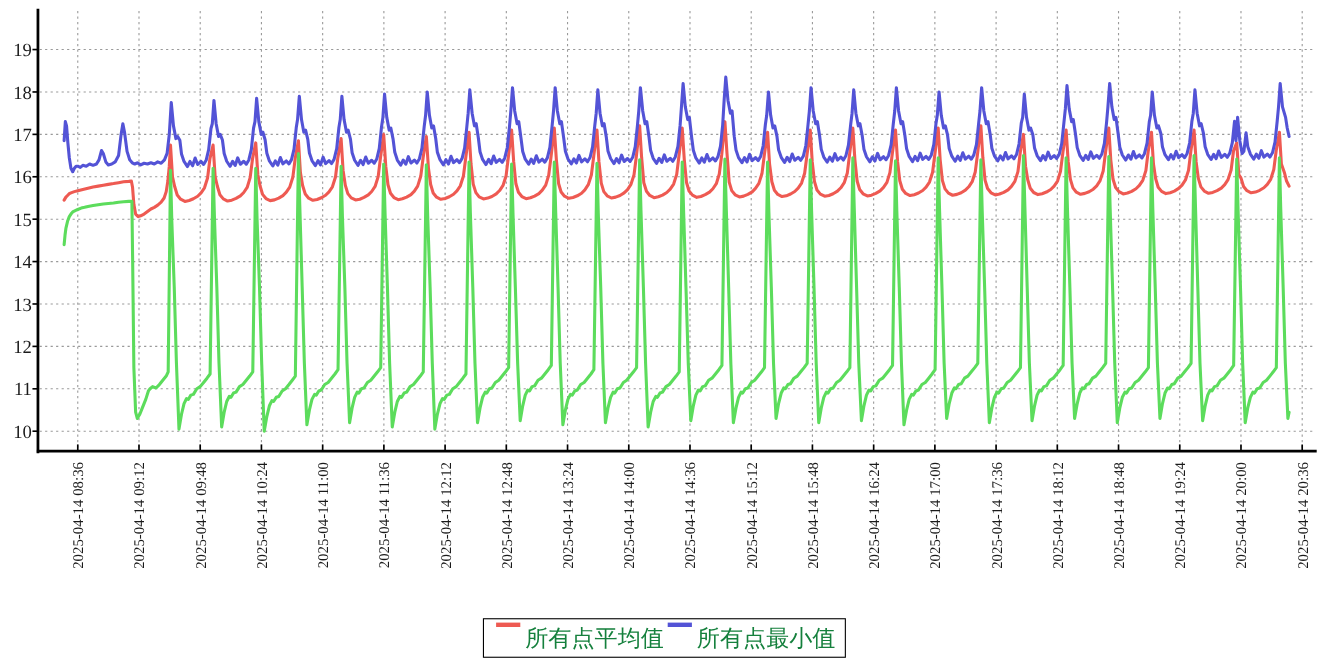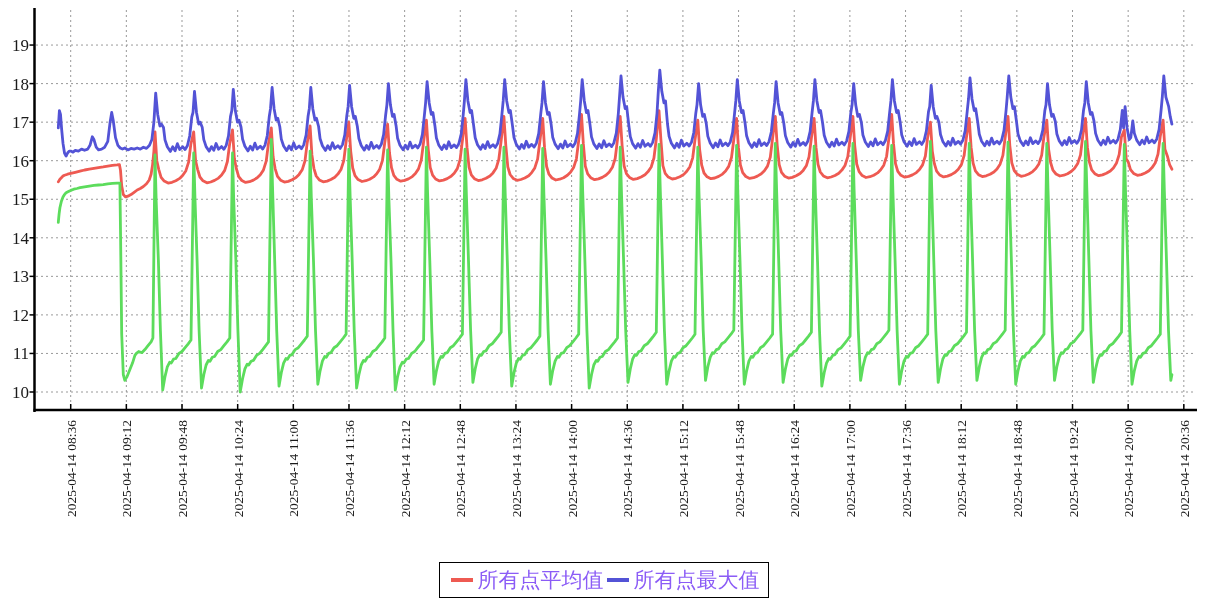--- a/index.html
+++ b/index.html
@@ -2,21 +2,21 @@
 <html><head>
 <meta charset="utf-8">
 <style>
   html,body{margin:0;padding:0;background:#ffffff;}
   #stage{position:relative;width:1207px;height:600px;background:#ffffff;overflow:hidden;
          font-family:"Liberation Serif", serif;}
   #chart-svg{position:absolute;left:0;top:0;}
   .legend{position:absolute;top:562px;left:50%;transform:translateX(-50%);
           border:1px solid #000;background:#fff;display:flex;align-items:center;
           padding:3px 8px;white-space:nowrap;}
-  .legend-item{display:flex;align-items:center;font-size:21px;color:#8b5cf6;
+  .legend-item{display:flex;font-size:21px;color:#15803d;
                font-family:"Liberation Serif", serif;}
   .legend-swatch{display:inline-block;width:22px;height:4px;margin:0 5px 0 3px;}
 </style>
 </head>
 <body>
 
 <div id="stage">
   <svg id="chart-svg" width="1207" height="600" viewBox="0 0 1207 600">
       <rect x="0" y="0" width="1207" height="600" fill="#ffffff"></rect>
       <line x1="36" y1="392" x2="1196" y2="392" stroke="#999999" stroke-width="1" stroke-dasharray="2 3"></line>
@@ -118,16 +118,16 @@
       <polyline points="58.3,127.9 59.4,110.6 60.5,114.4 61.7,129.9 63.0,143.4 64.5,153.0 66.1,156.1 67.6,153.0 69.2,151.1 70.7,151.1 73.0,152.2 75.3,150.3 78.4,151.1 81.5,149.1 84.6,150.3 87.7,149.1 90.0,145.3 92.3,136.8 93.9,139.5 96.2,147.2 98.5,149.9 101.6,149.1 104.7,147.2 107.8,141.4 110.1,122.2 111.7,112.5 113.2,120.2 115.5,137.6 117.9,145.3 120.2,148.0 122.5,149.1 124.8,148.0 127.9,149.9 131.0,148.4 134.1,149.1 137.2,148.0 140.3,149.1 143.4,147.2 146.5,148.4 149.5,145.3 151.9,139.5 153.9,122.2 155.7,93.2 157.7,114.4 159.9,126.0 161.5,124.1 163.5,127.5 165.0,139.9 167.3,146.8 170.4,151.4 172.7,146.8 175.1,150.7 177.4,143.7 179.7,149.5 182.8,146.8 185.1,149.5 187.4,145.7 189.7,136.0 191.8,116.8 193.0,112.5 194.5,91.3 196.5,112.5 198.7,124.1 200.2,122.2 202.2,127.3 203.8,139.6 206.1,146.6 209.2,151.2 211.5,146.6 213.8,150.4 216.1,143.5 218.5,149.3 221.6,146.6 223.9,149.3 226.2,145.4 228.5,135.8 230.5,116.5 231.8,110.6 233.3,89.4 235.3,110.6 237.5,122.2 239.0,120.2 241.0,127.0 242.6,139.3 244.9,146.3 248.0,150.9 250.3,146.3 252.6,150.1 254.9,143.2 257.2,149.0 260.3,146.3 262.7,149.0 265.0,145.1 267.3,135.5 269.3,116.2 270.5,108.7 272.1,87.5 274.1,108.7 276.2,120.2 277.8,118.3 279.8,126.7 281.3,139.1 283.6,146.0 286.7,150.6 289.1,146.0 291.4,149.9 293.7,142.9 296.0,148.7 299.1,146.0 301.4,148.7 303.7,144.9 306.1,135.2 308.1,115.9 309.3,108.7 310.8,87.5 312.8,108.7 315.0,120.2 316.5,118.3 318.6,126.5 320.1,138.8 322.4,145.7 325.5,150.4 327.8,145.7 330.1,149.6 332.5,142.7 334.8,148.4 337.9,145.7 340.2,148.4 342.5,144.6 344.8,134.9 346.8,115.7 348.1,106.7 349.6,85.5 351.6,106.7 353.8,118.3 355.3,116.4 357.3,126.2 358.9,138.5 361.2,145.5 364.3,150.1 366.6,145.5 368.9,149.3 371.2,142.4 373.6,148.2 376.7,145.5 379.0,148.2 381.3,144.3 383.6,134.7 385.6,115.4 386.9,104.8 388.4,83.6 390.4,104.8 392.5,116.4 394.1,114.4 396.1,125.9 397.6,138.3 400.0,145.2 403.1,149.8 405.4,145.2 407.7,149.1 410.0,142.1 412.3,147.9 415.4,145.2 417.7,147.9 420.1,144.0 422.4,134.4 424.4,115.1 425.6,102.9 427.1,81.7 429.2,102.9 431.3,114.4 432.9,112.5 434.9,125.7 436.4,138.0 438.7,144.9 441.8,149.6 444.2,144.9 446.5,148.8 448.8,141.8 451.1,147.6 454.2,144.9 456.5,147.6 458.8,143.8 461.2,134.1 463.2,114.9 464.4,100.9 465.9,79.7 467.9,100.9 470.1,112.5 471.6,110.6 473.6,125.4 475.2,137.7 477.5,144.7 480.6,149.3 482.9,144.7 485.2,148.5 487.6,141.6 489.9,147.4 493.0,144.7 495.3,147.4 497.6,143.5 499.9,133.9 501.9,114.6 503.2,100.9 504.7,79.7 506.7,100.9 508.9,112.5 510.4,110.6 512.4,125.1 514.0,137.5 516.3,144.4 519.4,149.0 521.7,144.4 524.0,148.2 526.3,141.3 528.7,147.1 531.7,144.4 534.1,147.1 536.4,143.2 538.7,133.6 540.7,114.3 542.0,102.9 543.5,81.7 545.5,102.9 547.6,114.4 549.2,112.5 551.2,124.8 552.7,137.2 555.1,144.1 558.2,148.7 560.5,144.1 562.8,148.0 565.1,141.0 567.4,146.8 570.5,144.1 572.8,146.8 575.2,143.0 577.5,133.3 579.5,114.1 580.7,100.9 582.2,79.7 584.3,100.9 586.4,112.5 588.0,110.6 590.0,124.6 591.5,136.9 593.8,143.9 596.9,148.5 599.2,143.9 601.6,147.7 603.9,140.8 606.2,146.6 609.3,143.9 611.6,146.6 613.9,142.7 616.3,133.1 618.3,113.8 619.5,97.1 621.0,75.9 623.0,97.1 625.2,108.7 626.7,106.7 628.7,124.3 630.3,136.6 632.6,143.6 635.7,148.2 638.0,143.6 640.3,147.4 642.7,140.5 645.0,146.3 648.1,143.6 650.4,146.3 652.7,142.4 655.0,132.8 657.0,113.5 658.3,91.3 659.8,70.1 661.8,91.3 664.0,102.9 665.5,100.9 667.5,124.0 669.1,136.4 671.4,143.3 674.5,147.9 676.8,143.3 679.1,147.2 681.4,140.2 683.8,146.0 686.8,143.3 689.2,146.0 691.5,142.2 693.8,132.5 695.8,113.2 697.0,104.8 698.6,83.6 700.6,104.8 702.7,116.4 704.3,114.4 706.3,123.8 707.8,136.1 710.2,143.0 713.2,147.7 715.6,143.0 717.9,146.9 720.2,140.0 722.5,145.7 725.6,143.0 727.9,145.7 730.3,141.9 732.6,132.3 734.6,113.0 735.8,100.9 737.3,79.7 739.3,100.9 741.5,112.5 743.1,110.6 745.1,123.5 746.6,135.8 748.9,142.8 752.0,147.4 754.3,142.8 756.7,146.6 759.0,139.7 761.3,145.5 764.4,142.8 766.7,145.5 769.0,141.6 771.3,132.0 773.4,112.7 774.6,102.9 776.1,81.7 778.1,102.9 780.3,114.4 781.8,112.5 783.8,123.2 785.4,135.6 787.7,142.5 790.8,147.1 793.1,142.5 795.4,146.4 797.8,139.4 800.1,145.2 803.2,142.5 805.5,145.2 807.8,141.3 810.1,131.7 812.1,112.4 813.4,100.9 814.9,79.7 816.9,100.9 819.1,112.5 820.6,110.6 822.6,123.0 824.2,135.3 826.5,142.2 829.6,146.9 831.9,142.2 834.2,146.1 836.5,139.2 838.8,144.9 841.9,142.2 844.3,144.9 846.6,141.1 848.9,131.4 850.9,112.2 852.1,104.8 853.7,83.6 855.7,104.8 857.8,116.4 859.4,114.4 861.4,122.7 862.9,135.0 865.3,142.0 868.3,146.6 870.7,142.0 873.0,145.8 875.3,138.9 877.6,144.7 880.7,142.0 883.0,144.7 885.3,140.8 887.7,131.2 889.7,111.9 890.9,100.9 892.4,79.7 894.4,100.9 896.6,112.5 898.2,110.6 900.2,122.4 901.7,134.8 904.0,141.7 907.1,146.3 909.4,141.7 911.8,145.5 914.1,138.6 916.4,144.4 919.5,141.7 921.8,144.4 924.1,140.5 926.4,130.9 928.5,111.6 929.7,106.7 931.2,85.5 933.2,106.7 935.4,118.3 936.9,116.4 938.9,122.2 940.5,134.5 942.8,141.4 945.9,146.1 948.2,141.4 950.5,145.3 952.8,138.3 955.2,144.1 958.3,141.4 960.6,144.1 962.9,140.3 965.2,130.6 967.2,111.4 968.5,99.0 970.0,77.8 972.0,99.0 974.2,110.6 975.7,108.7 977.7,121.9 979.3,134.2 981.6,141.2 984.7,145.8 987.0,141.2 989.3,145.0 991.6,138.1 993.9,143.9 997.0,141.2 999.4,143.9 1001.7,140.0 1004.0,130.4 1006.0,111.1 1007.2,97.1 1008.8,75.9 1010.8,97.1 1012.9,108.7 1014.5,106.7 1016.5,121.6 1018.0,133.9 1020.3,140.9 1023.4,145.5 1025.8,140.9 1028.1,144.7 1030.4,137.8 1032.7,143.6 1035.8,140.9 1038.1,143.6 1040.4,139.7 1042.8,130.1 1044.8,110.8 1046.0,104.8 1047.5,83.6 1049.5,104.8 1051.7,116.4 1053.2,114.4 1055.3,121.3 1056.8,133.7 1059.1,140.6 1062.2,145.2 1064.5,140.6 1066.8,144.5 1069.2,137.5 1071.5,143.3 1074.6,140.6 1076.9,143.3 1079.2,139.5 1081.5,129.8 1083.5,110.5 1084.8,102.9 1086.3,81.7 1088.3,102.9 1090.5,114.4 1092.0,112.5 1094.0,121.1 1095.6,133.4 1097.9,140.3 1101.0,145.0 1103.3,140.3 1105.6,144.2 1107.9,137.3 1110.3,143.0 1113.4,140.3 1115.7,143.0 1118.0,139.2 1120.3,129.6 1122.3,110.3 1123.6,127.9 1125.1,106.7 1127.1,127.9 1129.2,139.5 1130.8,137.6 1132.8,120.8 1134.3,133.1 1136.7,140.1 1139.8,144.7 1142.1,140.1 1144.4,143.9 1146.7,137.0 1149.0,142.8 1152.1,140.1 1154.4,142.8 1156.8,138.9 1159.1,129.3 1161.1,110.0 1162.3,97.1 1163.8,75.9 1165.9,97.1 1168.7,106.7 1170.2,116.4 1171.9,124.1" fill="none" stroke="#5353d6" stroke-width="2.8" stroke-linejoin="round" stroke-linecap="round"></polyline>
       <polyline points="58.3,222.4 59.1,213.9 59.9,207.7 61.4,201.2 63.0,196.9 64.5,194.6 66.1,192.7 68.4,191.5 70.7,190.4 73.8,189.2 76.9,188.5 80.0,187.7 84.6,186.9 89.3,186.1 93.9,185.4 98.5,185.0 103.2,184.6 107.8,183.8 112.4,183.4 117.1,183.1 119.9,183.1 120.6,237.8 121.7,334.2 123.3,374.7 124.8,380.4 127.1,376.6 129.4,370.8 132.5,363.1 134.9,355.4 136.4,353.4 138.7,351.5 141.8,352.7 144.9,349.6 148.0,345.7 151.1,341.9 152.9,338.0 155.0,154.9 156.2,201.2 158.4,260.9 160.4,330.3 162.7,390.1 165.0,376.6 167.3,366.9 169.6,362.3 171.2,363.1 173.5,359.2 175.8,358.5 178.9,353.4 182.0,351.5 185.1,347.7 188.2,343.8 191.0,340.0 193.7,153.0 195.0,199.3 197.1,260.9 199.1,330.3 201.5,388.1 203.8,374.7 206.1,365.0 208.4,360.4 210.0,361.2 212.3,357.3 214.6,356.5 217.7,351.5 220.8,349.6 223.9,345.7 227.0,341.9 229.8,338.0 232.5,153.0 233.7,199.3 235.9,260.9 237.9,330.3 240.2,392.0 242.6,378.5 244.9,368.9 247.2,364.2 248.7,365.0 251.1,361.2 253.4,360.4 256.5,355.4 259.6,353.4 262.7,349.6 265.7,345.7 268.5,341.9 271.3,139.5 272.5,185.8 274.7,260.9 276.7,330.3 279.0,386.2 281.3,372.7 283.6,363.1 286.0,358.5 287.5,359.2 289.8,355.4 292.1,354.6 295.2,349.6 298.3,347.7 301.4,343.8 304.5,340.0 307.3,336.1 310.1,151.1 311.3,197.3 313.5,260.9 315.5,330.3 317.8,384.3 320.1,370.8 322.4,361.2 324.7,356.5 326.3,357.3 328.6,353.4 330.9,352.7 334.0,347.7 337.1,345.7 340.2,341.9 343.3,338.0 346.1,334.2 348.8,149.1 350.1,195.4 352.2,260.9 354.2,330.3 356.6,388.1 358.9,374.7 361.2,365.0 363.5,360.4 365.1,361.2 367.4,357.3 369.7,356.5 372.8,351.5 375.9,349.6 379.0,345.7 382.1,341.9 384.8,338.0 387.6,149.9 388.8,196.2 391.0,260.9 393.0,330.3 395.3,390.1 397.6,376.6 400.0,366.9 402.3,362.3 403.8,363.1 406.2,359.2 408.5,358.5 411.6,353.4 414.7,351.5 417.7,347.7 420.8,343.8 423.6,340.0 426.4,147.2 427.6,193.5 429.8,260.9 431.8,330.3 434.1,384.3 436.4,370.8 438.7,361.2 441.1,356.5 442.6,357.3 444.9,353.4 447.2,352.7 450.3,347.7 453.4,345.7 456.5,341.9 459.6,338.0 462.4,334.2 465.1,149.1 466.4,195.4 468.5,260.9 470.6,330.3 472.9,382.4 475.2,368.9 477.5,359.2 479.8,354.6 481.4,355.4 483.7,351.5 486.0,350.8 489.1,345.7 492.2,343.8 495.3,340.0 498.4,336.1 501.2,332.2 503.9,147.2 505.2,193.5 507.3,260.9 509.3,330.3 511.7,386.2 514.0,372.7 516.3,363.1 518.6,358.5 520.2,359.2 522.5,355.4 524.8,354.6 527.9,349.6 531.0,347.7 534.1,343.8 537.2,340.0 539.9,336.1 542.7,148.4 543.9,194.6 546.1,260.9 548.1,330.3 550.4,384.3 552.7,370.8 555.1,361.2 557.4,356.5 558.9,357.3 561.2,353.4 563.6,352.7 566.7,347.7 569.7,345.7 572.8,341.9 575.9,338.0 578.7,334.2 581.5,145.3 582.7,191.5 584.9,260.9 586.9,330.3 589.2,388.1 591.5,374.7 593.8,365.0 596.2,360.4 597.7,361.2 600.0,357.3 602.3,356.5 605.4,351.5 608.5,349.6 611.6,345.7 614.7,341.9 617.5,338.0 620.2,147.2 621.5,193.5 623.6,260.9 625.7,330.3 628.0,382.4 630.3,368.9 632.6,359.2 634.9,354.6 636.5,355.4 638.8,351.5 641.1,350.8 644.2,345.7 647.3,343.8 650.4,340.0 653.5,336.1 656.3,332.2 659.0,144.5 660.3,190.8 662.4,260.9 664.4,330.3 666.7,384.3 669.1,370.8 671.4,361.2 673.7,356.5 675.2,357.3 677.6,353.4 679.9,352.7 683.0,347.7 686.1,345.7 689.2,341.9 692.3,338.0 695.0,334.2 697.8,147.2 699.0,193.5 701.2,260.9 703.2,330.3 705.5,380.4 707.8,366.9 710.2,357.3 712.5,352.7 714.0,353.4 716.3,349.6 718.7,348.8 721.8,343.8 724.8,341.9 727.9,338.0 731.0,334.2 733.8,330.3 736.6,145.3 737.8,191.5 740.0,260.9 742.0,330.3 744.3,384.3 746.6,370.8 748.9,361.2 751.2,356.5 752.8,357.3 755.1,353.4 757.4,352.7 760.5,347.7 763.6,345.7 766.7,341.9 769.8,338.0 772.6,334.2 775.3,143.4 776.6,189.6 778.7,260.9 780.7,330.3 783.1,382.4 785.4,368.9 787.7,359.2 790.0,354.6 791.6,355.4 793.9,351.5 796.2,350.8 799.3,345.7 802.4,343.8 805.5,340.0 808.6,336.1 811.4,332.2 814.1,146.1 815.3,192.3 817.5,260.9 819.5,330.3 821.8,386.2 824.2,372.7 826.5,363.1 828.8,358.5 830.3,359.2 832.7,355.4 835.0,354.6 838.1,349.6 841.2,347.7 844.3,343.8 847.3,340.0 850.1,336.1 852.9,143.4 854.1,189.6 856.3,260.9 858.3,330.3 860.6,380.4 862.9,366.9 865.3,357.3 867.6,352.7 869.1,353.4 871.4,349.6 873.8,348.8 876.8,343.8 879.9,341.9 883.0,338.0 886.1,334.2 888.9,330.3 891.7,145.3 892.9,191.5 895.1,260.9 897.1,330.3 899.4,384.3 901.7,370.8 904.0,361.2 906.3,356.5 907.9,357.3 910.2,353.4 912.5,352.7 915.6,347.7 918.7,345.7 921.8,341.9 924.9,338.0 927.7,334.2 930.4,141.4 931.7,187.7 933.8,260.9 935.8,330.3 938.2,382.4 940.5,368.9 942.8,359.2 945.1,354.6 946.7,355.4 949.0,351.5 951.3,350.8 954.4,345.7 957.5,343.8 960.6,340.0 963.7,336.1 966.5,332.2 969.2,143.4 970.4,189.6 972.6,260.9 974.6,330.3 976.9,380.4 979.3,366.9 981.6,357.3 983.9,352.7 985.4,353.4 987.8,349.6 990.1,348.8 993.2,343.8 996.3,341.9 999.4,338.0 1002.4,334.2 1005.2,330.3 1008.0,142.2 1009.2,188.5 1011.4,260.9 1013.4,330.3 1015.7,384.3 1018.0,370.8 1020.3,361.2 1022.7,356.5 1024.2,357.3 1026.5,353.4 1028.8,352.7 1031.9,347.7 1035.0,345.7 1038.1,341.9 1041.2,338.0 1044.0,334.2 1046.8,143.4 1048.0,189.6 1050.2,260.9 1052.2,330.3 1054.5,380.4 1056.8,366.9 1059.1,357.3 1061.4,352.7 1063.0,353.4 1065.3,349.6 1067.6,348.8 1070.7,343.8 1073.8,341.9 1076.9,338.0 1080.0,334.2 1082.8,330.3 1085.5,141.4 1086.8,187.7 1088.9,260.9 1090.9,330.3 1093.3,382.4 1095.6,368.9 1097.9,359.2 1100.2,354.6 1101.8,355.4 1104.1,351.5 1106.4,350.8 1109.5,345.7 1112.6,343.8 1115.7,340.0 1118.8,336.1 1121.5,332.2 1124.3,144.5 1125.5,190.8 1127.7,260.9 1129.7,330.3 1132.0,384.3 1134.3,370.8 1136.7,361.2 1139.0,356.5 1140.5,357.3 1142.9,353.4 1145.2,352.7 1148.3,347.7 1151.4,345.7 1154.4,341.9 1157.5,338.0 1160.3,334.2 1163.1,143.4 1164.3,189.6 1166.5,260.9 1168.5,330.3 1170.8,380.4 1171.9,374.7" fill="none" stroke="#5cdc5c" stroke-width="2.8" stroke-linejoin="round" stroke-linecap="round"></polyline>
     </svg>
   <div class="legend">
     <span class="legend-item">
       <span class="legend-swatch" style="background-color: rgb(238, 90, 82);"></span>
       <span>所有点平均值</span>
     </span>
     <span class="legend-item">
       <span class="legend-swatch" style="background-color: rgb(83, 83, 214);"></span>
-      <span>所有点最大值</span>
+      <span>所有点最小值</span>
     </span>
   </div>
 </div>
 
 </body></html>

